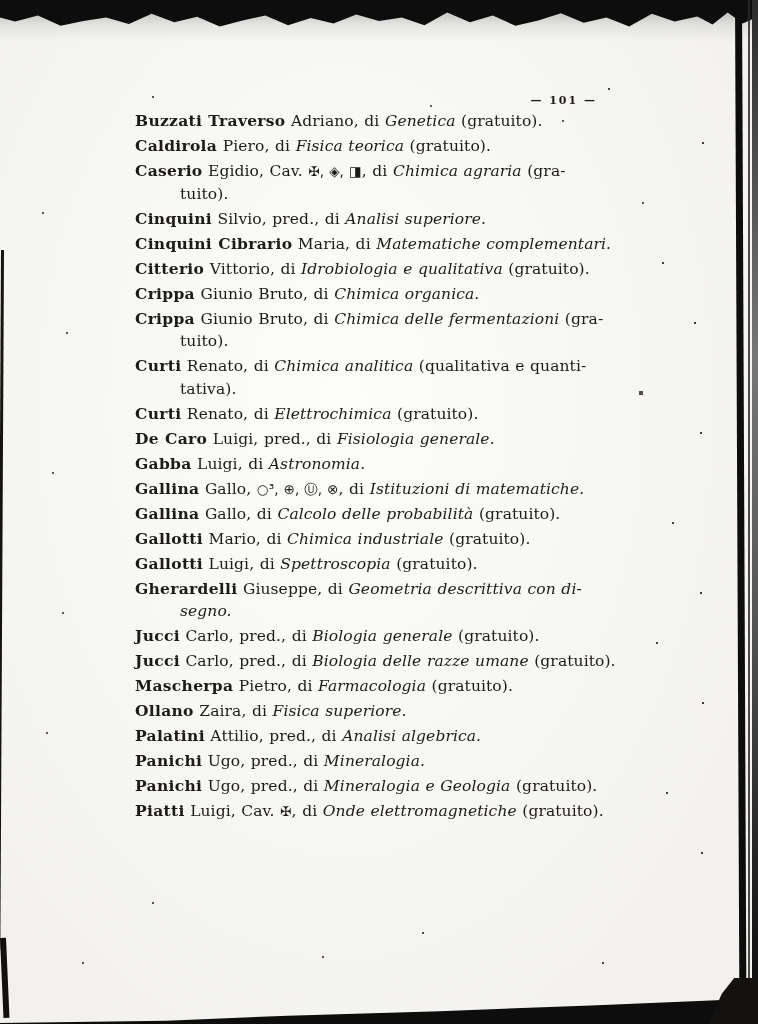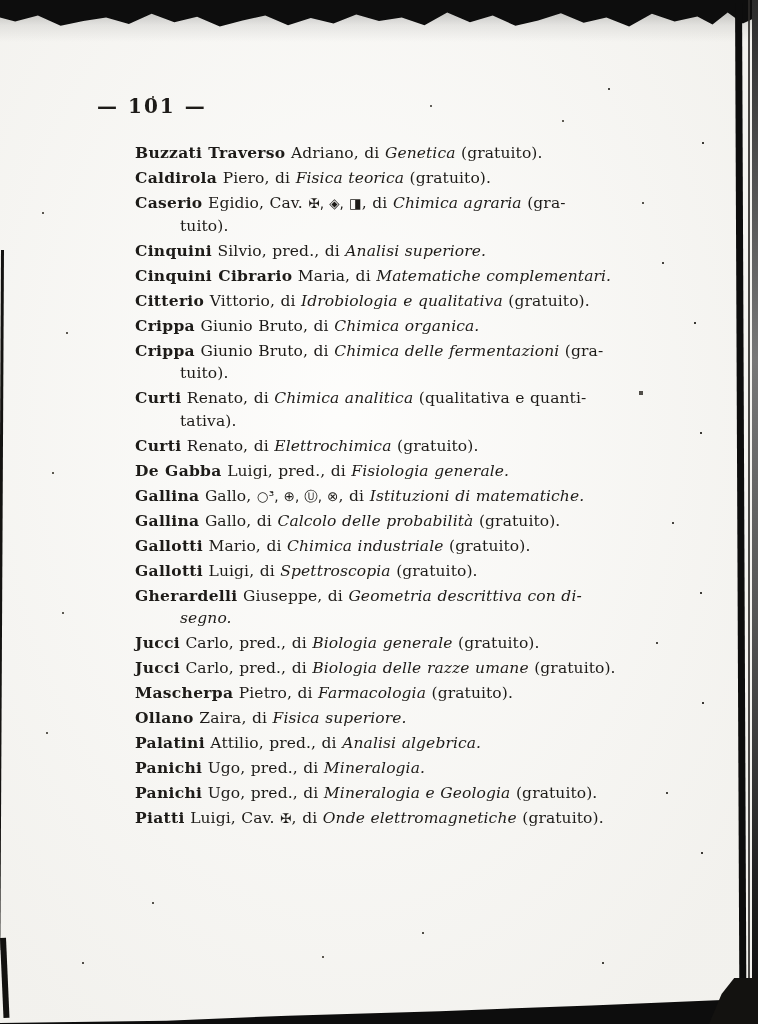--- a/index.html
+++ b/index.html
@@ -113,26 +113,26 @@
   }
 
   
   .content {
     position: absolute;
     left: 135px;
     top: 94px;
     width: 500px;
   }
   .page-header {
-    text-align: left;
+    text-align: right;
     transform: translateX(-38px);
-    font-size: 20px;
+    font-size: 11px;
     font-weight: bold;
     letter-spacing: 2px;
-    margin-bottom: 24px;
+    margin-bottom: 3px;
   }
   .entry {
     margin: 0 0 2.5px 0;
     padding-left: 45px;
     text-indent: -45px;
     text-align: justify;
     font-size: 15.5px;
     line-height: 22.5px;
     letter-spacing: 0.1px;
     word-spacing: 0.5px;
@@ -164,21 +164,22 @@
         <p class="entry"><span class="seg-bold">Buzzati Traverso</span><span class="seg-plain"> Adriano, di </span><span class="seg-italic">Genetica</span><span class="seg-plain"> (gratuito).</span></p>
         <p class="entry"><span class="seg-bold">Caldirola</span><span class="seg-plain"> Piero, di </span><span class="seg-italic">Fisica teorica</span><span class="seg-plain"> (gratuito).</span></p>
         <p class="entry"><span class="seg-bold">Caserio</span><span class="seg-plain"> Egidio, Cav. </span><span class="seg-symbols">✠, ◈, ◨</span><span class="seg-plain">, di </span><span class="seg-italic">Chimica agraria</span><span class="seg-plain"> (gra-</span><br><span class="seg-plain">tuito).</span></p>
         <p class="entry"><span class="seg-bold">Cinquini</span><span class="seg-plain"> Silvio, pred., di </span><span class="seg-italic">Analisi superiore.</span></p>
         <p class="entry"><span class="seg-bold">Cinquini Cibrario</span><span class="seg-plain"> Maria, di </span><span class="seg-italic">Matematiche complementari.</span></p>
         <p class="entry"><span class="seg-bold">Citterio</span><span class="seg-plain"> Vittorio, di </span><span class="seg-italic">Idrobiologia e qualitativa</span><span class="seg-plain"> (gratuito).</span></p>
         <p class="entry"><span class="seg-bold">Crippa</span><span class="seg-plain"> Giunio Bruto, di </span><span class="seg-italic">Chimica organica.</span></p>
         <p class="entry"><span class="seg-bold">Crippa</span><span class="seg-plain"> Giunio Bruto, di </span><span class="seg-italic">Chimica delle fermentazioni</span><span class="seg-plain"> (gra-</span><br><span class="seg-plain">tuito).</span></p>
         <p class="entry"><span class="seg-bold">Curti</span><span class="seg-plain"> Renato, di </span><span class="seg-italic">Chimica analitica</span><span class="seg-plain"> (qualitativa e quanti-</span><br><span class="seg-plain">tativa).</span></p>
         <p class="entry"><span class="seg-bold">Curti</span><span class="seg-plain"> Renato, di </span><span class="seg-italic">Elettrochimica</span><span class="seg-plain"> (gratuito).</span></p>
-        <p class="entry"><span class="seg-bold">De Gabba</span><span class="seg-plain"> Luigi, pred., di </span><span class="seg-italic">Fisiologia generale.</span></p>
+        <p class="entry"><span class="seg-bold">De Caro</span><span class="seg-plain"> Luigi, pred., di </span><span class="seg-italic">Fisiologia generale.</span></p>
+        <p class="entry"><span class="seg-bold">Gabba</span><span class="seg-plain"> Luigi, di </span><span class="seg-italic">Astronomia.</span></p>
         <p class="entry"><span class="seg-bold">Gallina</span><span class="seg-plain"> Gallo, </span><span class="seg-symbols">○³, ⊕, Ⓤ, ⊗</span><span class="seg-plain">, di </span><span class="seg-italic">Istituzioni di matematiche.</span></p>
         <p class="entry"><span class="seg-bold">Gallina</span><span class="seg-plain"> Gallo, di </span><span class="seg-italic">Calcolo delle probabilità</span><span class="seg-plain"> (gratuito).</span></p>
         <p class="entry"><span class="seg-bold">Gallotti</span><span class="seg-plain"> Mario, di </span><span class="seg-italic">Chimica industriale</span><span class="seg-plain"> (gratuito).</span></p>
         <p class="entry"><span class="seg-bold">Gallotti</span><span class="seg-plain"> Luigi, di </span><span class="seg-italic">Spettroscopia</span><span class="seg-plain"> (gratuito).</span></p>
         <p class="entry"><span class="seg-bold">Gherardelli</span><span class="seg-plain"> Giuseppe, di </span><span class="seg-italic">Geometria descrittiva con di-</span><br><span class="seg-italic">segno.</span></p>
         <p class="entry"><span class="seg-bold">Jucci</span><span class="seg-plain"> Carlo, pred., di </span><span class="seg-italic">Biologia generale</span><span class="seg-plain"> (gratuito).</span></p>
         <p class="entry"><span class="seg-bold">Jucci</span><span class="seg-plain"> Carlo, pred., di </span><span class="seg-italic">Biologia delle razze umane</span><span class="seg-plain"> (gratuito).</span></p>
         <p class="entry"><span class="seg-bold">Mascherpa</span><span class="seg-plain"> Pietro, di </span><span class="seg-italic">Farmacologia</span><span class="seg-plain"> (gratuito).</span></p>
         <p class="entry"><span class="seg-bold">Ollano</span><span class="seg-plain"> Zaira, di </span><span class="seg-italic">Fisica superiore.</span></p>
         <p class="entry"><span class="seg-bold">Palatini</span><span class="seg-plain"> Attilio, pred., di </span><span class="seg-italic">Analisi algebrica.</span></p>

